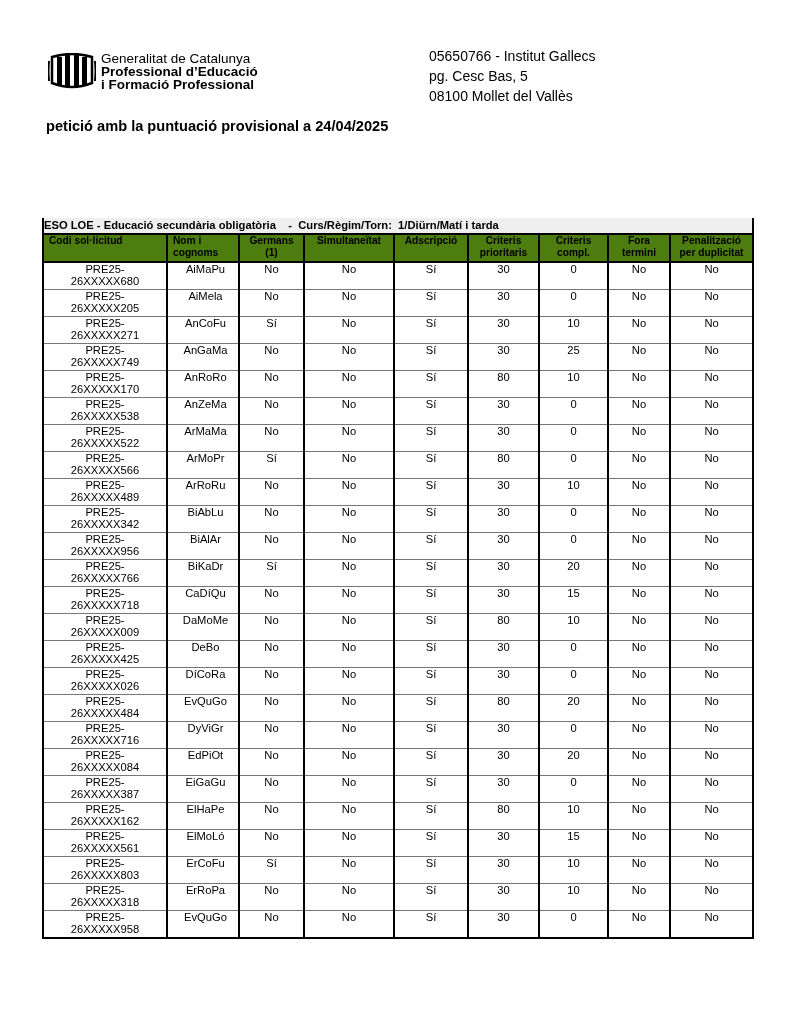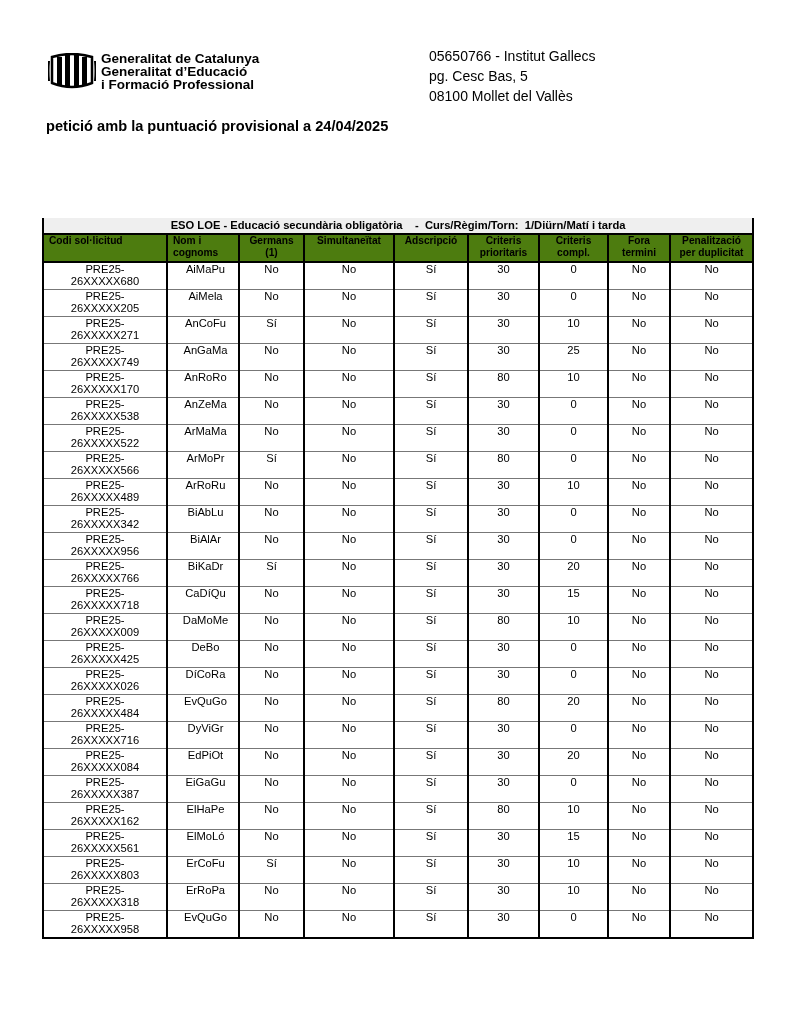--- a/index.html
+++ b/index.html
@@ -1,26 +1,26 @@
 <!DOCTYPE html>
 <html><head>
 <meta charset="utf-8">
 <style>
   html, body { margin:0; padding:0; background:#ffffff; }
   body { width:791px; height:1024px; position:relative; overflow:hidden;
          font-family:"Liberation Sans", sans-serif; color:#000; }
   .logo { position:absolute; left:48px; top:53px; width:48px; height:36px; }
   .org { position:absolute; left:101px; top:52px; line-height:13px; }
-  .org .l1 { font-size:13.5px; font-weight:bold; }
+  .org .l1 { font-size:13.5px; font-weight:normal; }
   .org .l2, .org .l3 { font-size:13.5px; font-weight:bold; }
   .addr { position:absolute; left:429px; top:46px; font-size:14px; line-height:20px; }
   .titles { position:absolute; left:46px; top:116px; font-size:14.6px; font-weight:bold; line-height:20px; width:720px; }
   table.grid { position:absolute; left:42px; top:218px; border-collapse:collapse; table-layout:fixed; width:710px; }
   table.grid td, table.grid th { padding:0; font-size:11.2px; vertical-align:top; overflow:hidden; }
-  .band { background:#efefef; text-align:center; font-weight:bold; font-size:13px; height:15px; line-height:15px;
+  .band { background:#efefef; text-align:left; font-weight:bold; font-size:13px; height:15px; line-height:15px;
           border-left:2px solid #000; border-top:0; border-right:2px solid #000; border-bottom:2px solid #000; }
   thead th.col { background:#4d7c0f; font-weight:bold; font-size:10.2px; line-height:11.5px; height:26px;
           border:2px solid #000; border-top:0; text-align:center; }
   thead th.col.left { text-align:left; padding-left:5px; }
   tbody td { height:26px; line-height:12px; text-align:center; border-left:2px solid #000; border-right:2px solid #000;
           border-bottom:1.5px solid #777; padding-top:2px; }
   tbody td.name { text-align:center; padding-left:5px; }
   tbody tr:last-child td { border-bottom:2px solid #000; }
 </style>
 </head>
@@ -30,21 +30,21 @@
   <path d="M4 4 Q24 -2 44 4 L44 30 Q24 38 4 30 Z" fill="#fff" stroke="#000" stroke-width="2.5"></path>
   <rect x="9" y="4" width="5" height="28" fill="#000"></rect>
   <rect x="17" y="2" width="5" height="32" fill="#000"></rect>
   <rect x="26" y="2" width="5" height="32" fill="#000"></rect>
   <rect x="34" y="4" width="5" height="28" fill="#000"></rect>
   <path d="M1 8 Q0 18 1 28 M47 8 Q48 18 47 28" stroke="#000" stroke-width="2" fill="none"></path>
 </svg>
 
 <div class="org">
   <div class="l1">Generalitat de Catalunya</div>
-  <div class="l2">Generalitat d’Educació</div>
+  <div class="l2">Professional d’Educació</div>
   <div class="l3">i Formació Professional</div>
 </div>
 
 <div class="addr">
   <div>05650766 - Institut Gallecs</div>
   <div>pg. Cesc Bas, 5</div>
   <div>08100 Mollet del Vallès</div>
 </div>
 
 <div class="titles">

